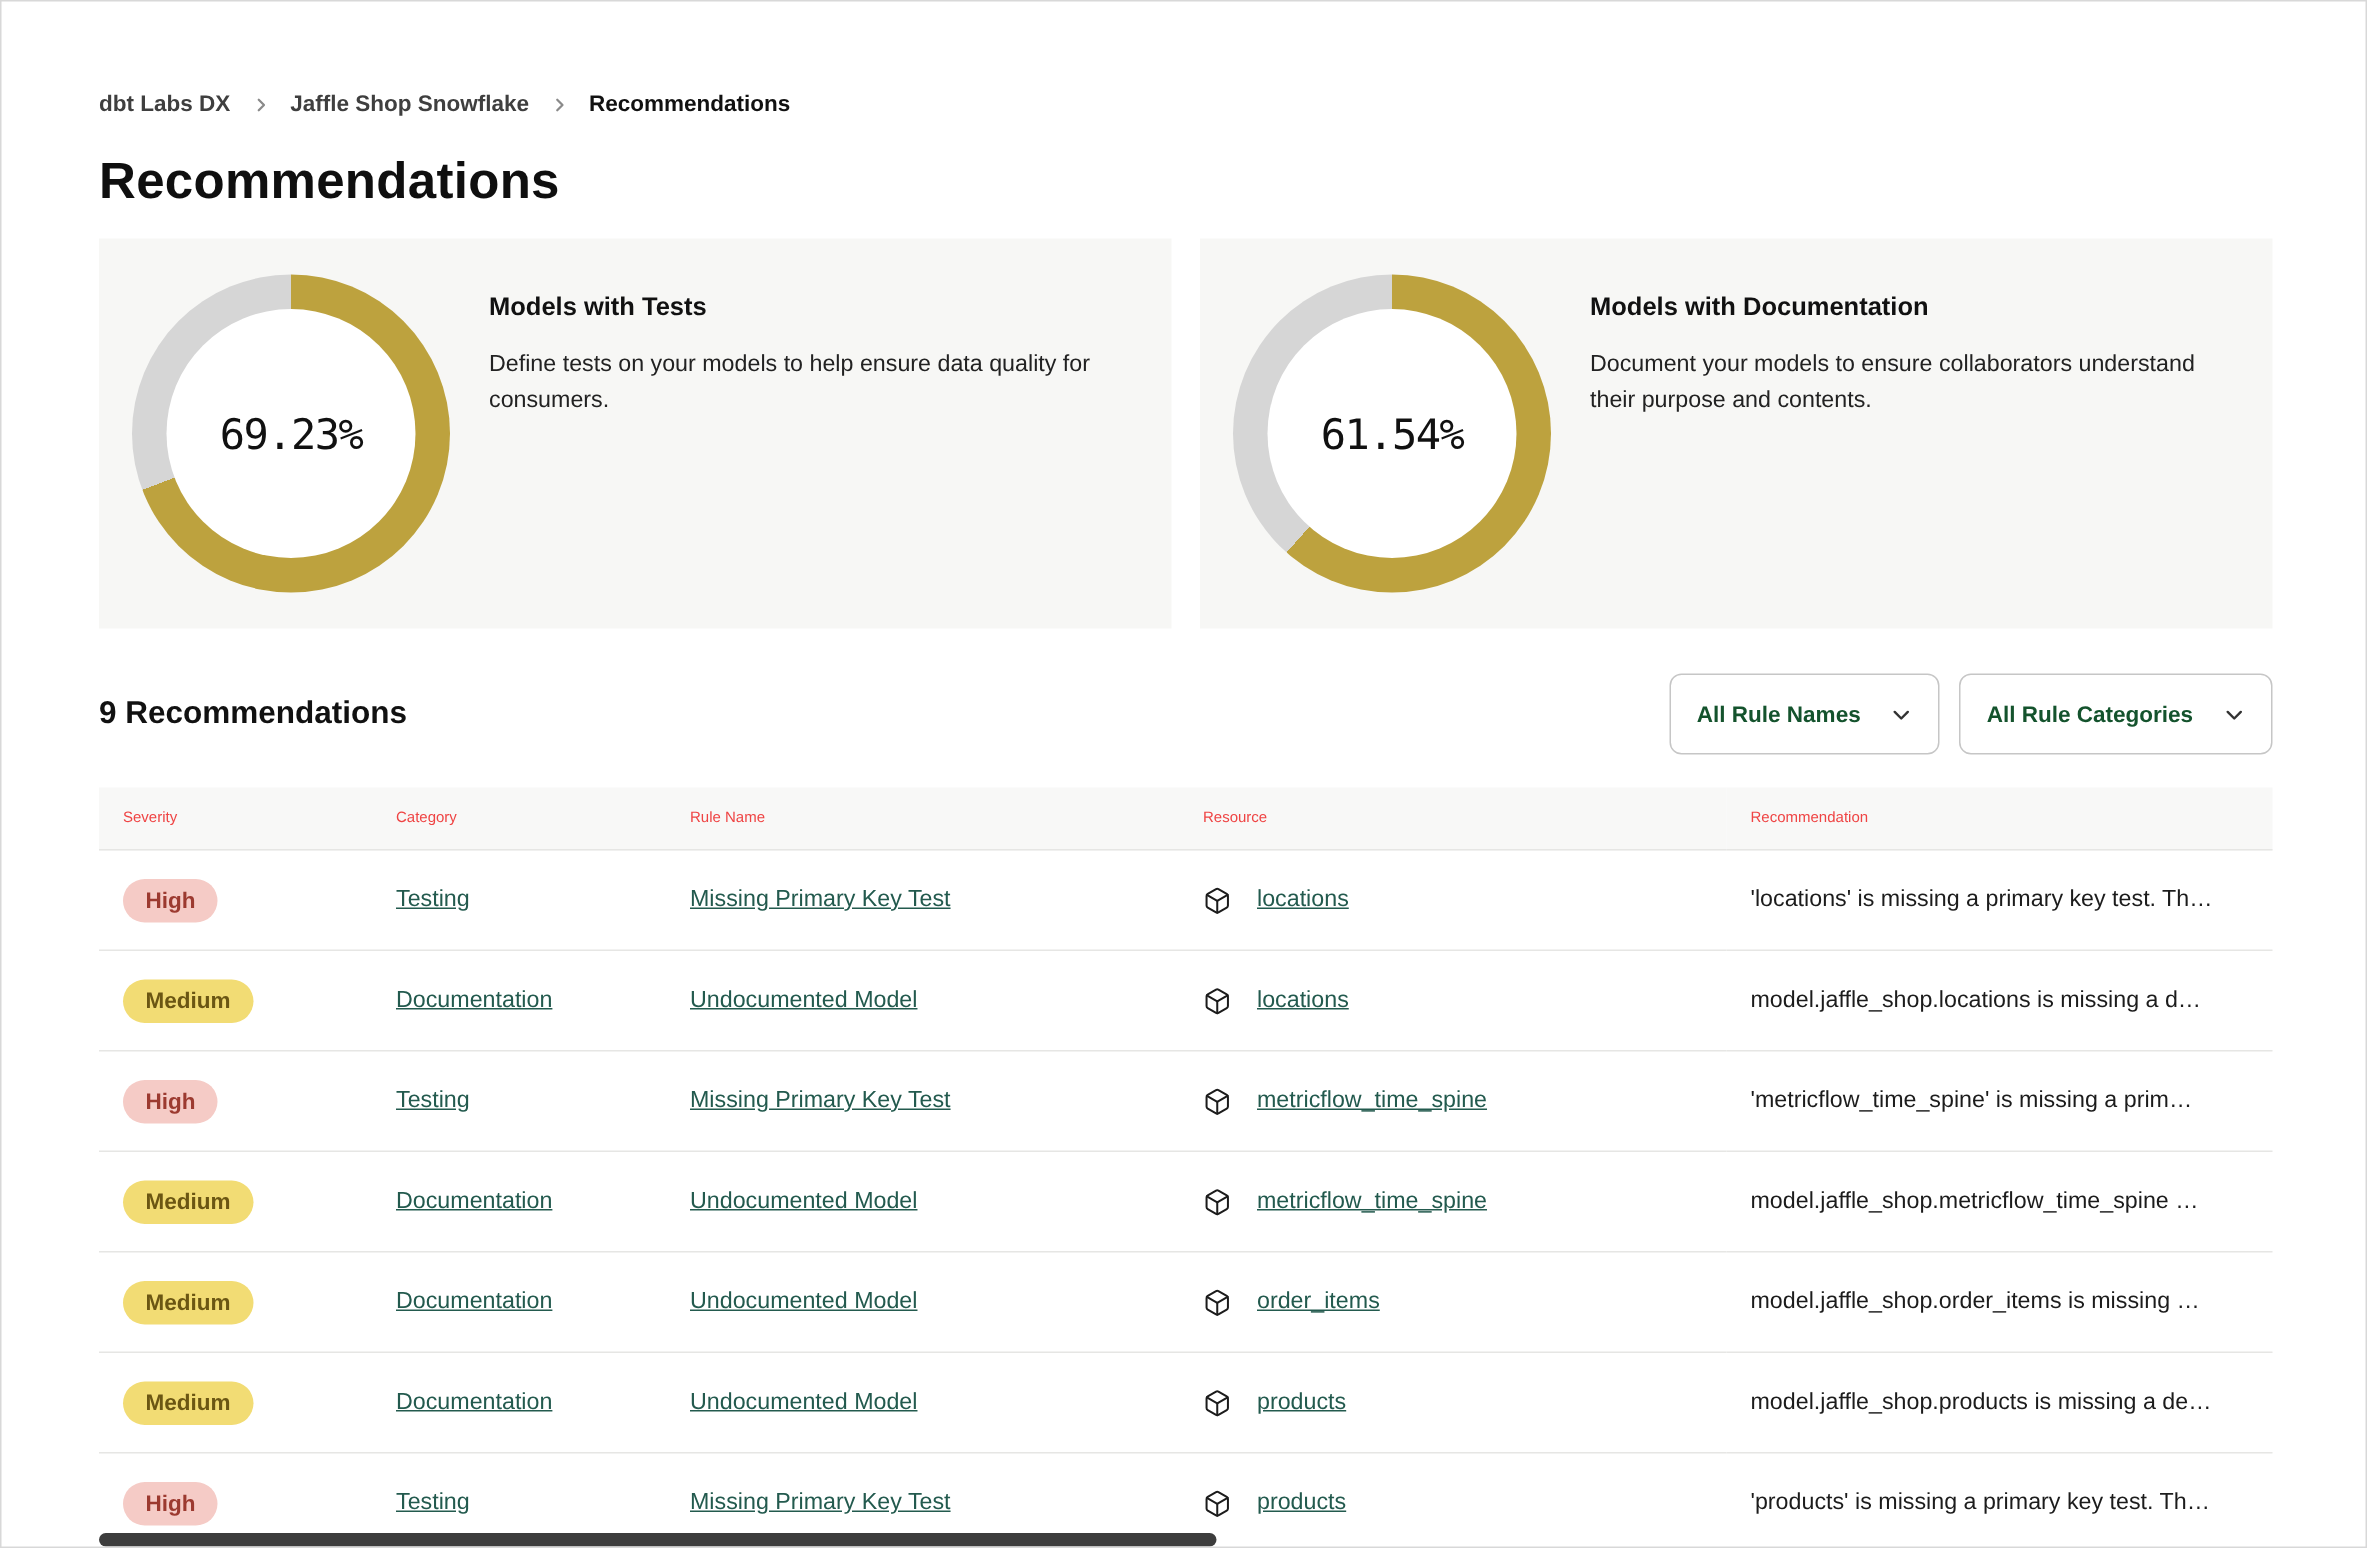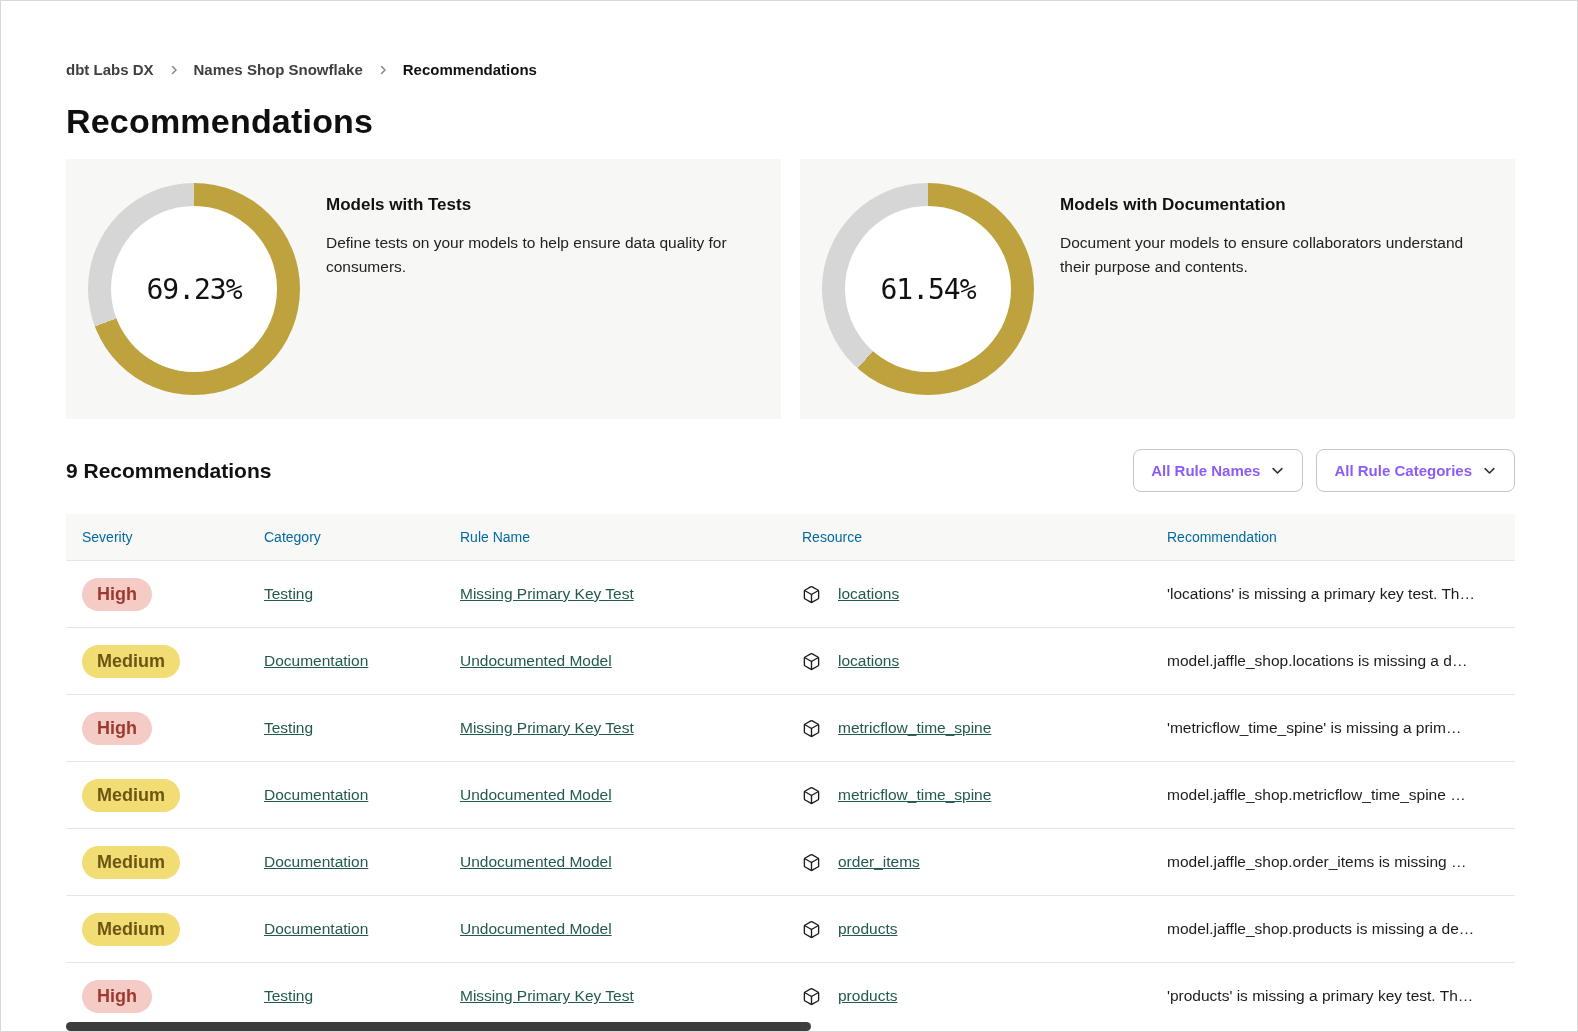--- a/index.html
+++ b/index.html
@@ -33,31 +33,31 @@
   .donut-value{position:absolute;inset:0;display:flex;align-items:center;justify-content:center;
     font-family:"DejaVu Sans Mono",monospace;font-size:28px;color:#111;letter-spacing:-1px;}
   .card-text{margin-left:26px;align-self:flex-start;padding-top:36px;padding-right:26px;max-width:470px;}
   .card-title{font-size:17px;font-weight:700;color:#111;}
   .card-desc{margin-top:16px;font-size:15.5px;line-height:1.55;color:#222;}
 
   
   .list-header{display:flex;align-items:center;justify-content:space-between;margin-top:30px;}
   .count-label{font-size:21px;font-weight:700;color:#111;}
   .filters{display:flex;gap:13px;}
-  .filter-btn{display:flex;align-items:center;gap:10px;background:#fff;border:1px solid #c6c6c6;border-radius:8px;
-    padding:0 17px;height:43px;font-size:15px;font-weight:600;color:#8b5cf6;font-family:inherit;cursor:pointer;}
+  .filter-btn{display:flex;align-items:center;gap:20px;background:#fff;border:1px solid #c6c6c6;border-radius:8px;
+    padding:0 17px;height:54px;font-size:15px;font-weight:600;color:#14532d;font-family:inherit;cursor:pointer;}
   .chev{display:flex;align-items:center;color:#333;}
 
   
   .rec-table{width:100%;border-collapse:collapse;margin-top:22px;table-layout:fixed;}
   .rec-table thead tr{background:#f8f8f7;}
-  .rec-table th{font-size:14px;font-weight:400;color:#0369a1;text-align:left;padding:15px 10px 15px 16px;}
+  .rec-table th{font-size:10px;font-weight:400;color:#ef4444;text-align:left;padding:15px 10px 15px 16px;}
   .rec-table td{padding:0 10px 0 16px;height:67px;vertical-align:middle;border-top:1px solid #e6e6e4;
     font-size:15.5px;white-space:nowrap;overflow:hidden;}
-  .badge{display:inline-block;padding:6px 15px;border-radius:999px;font-size:18px;font-weight:700;}
+  .badge{display:inline-block;padding:6px 15px;border-radius:999px;font-size:15px;font-weight:700;}
   .badge.high{background:var(--high-bg);color:var(--high-text);}
   .badge.medium{background:var(--medium-bg);color:var(--medium-text);}
   .tlink{color:var(--link);text-decoration:underline;cursor:pointer;}
   .res-cell{display:flex;align-items:center;gap:17px;}
   .pkg{color:#1c1c1c;flex:0 0 auto;display:flex;}
   .rec-text{color:#1c1c1c;}
 
   
   .hscroll-thumb{position:absolute;left:65px;bottom:0;width:745px;height:9px;background:#3d3d3d;border-radius:5px;cursor:pointer;}
 </style>
@@ -67,21 +67,21 @@
 <div class="page">
   <div class="content">
 
     <nav class="breadcrumb">
       <span class="crumb">dbt Labs DX</span>
       <span class="crumb-sep">
         <svg width="12" height="12" viewBox="0 0 24 24" fill="none" stroke="currentColor" stroke-width="3" stroke-linecap="round" stroke-linejoin="round">
             <polyline points="9 5 16 12 9 19"></polyline>
           </svg>
       </span>
-      <span class="crumb">Names Shop Snowflake</span>
+      <span class="crumb">Jaffle Shop Snowflake</span>
       <span class="crumb-sep">
         <svg width="12" height="12" viewBox="0 0 24 24" fill="none" stroke="currentColor" stroke-width="3" stroke-linecap="round" stroke-linejoin="round">
             <polyline points="9 5 16 12 9 19"></polyline>
           </svg>
       </span>
       <span class="crumb current">Recommendations</span>
     </nav>
 
     <h1 class="page-title">Recommendations</h1>
 

